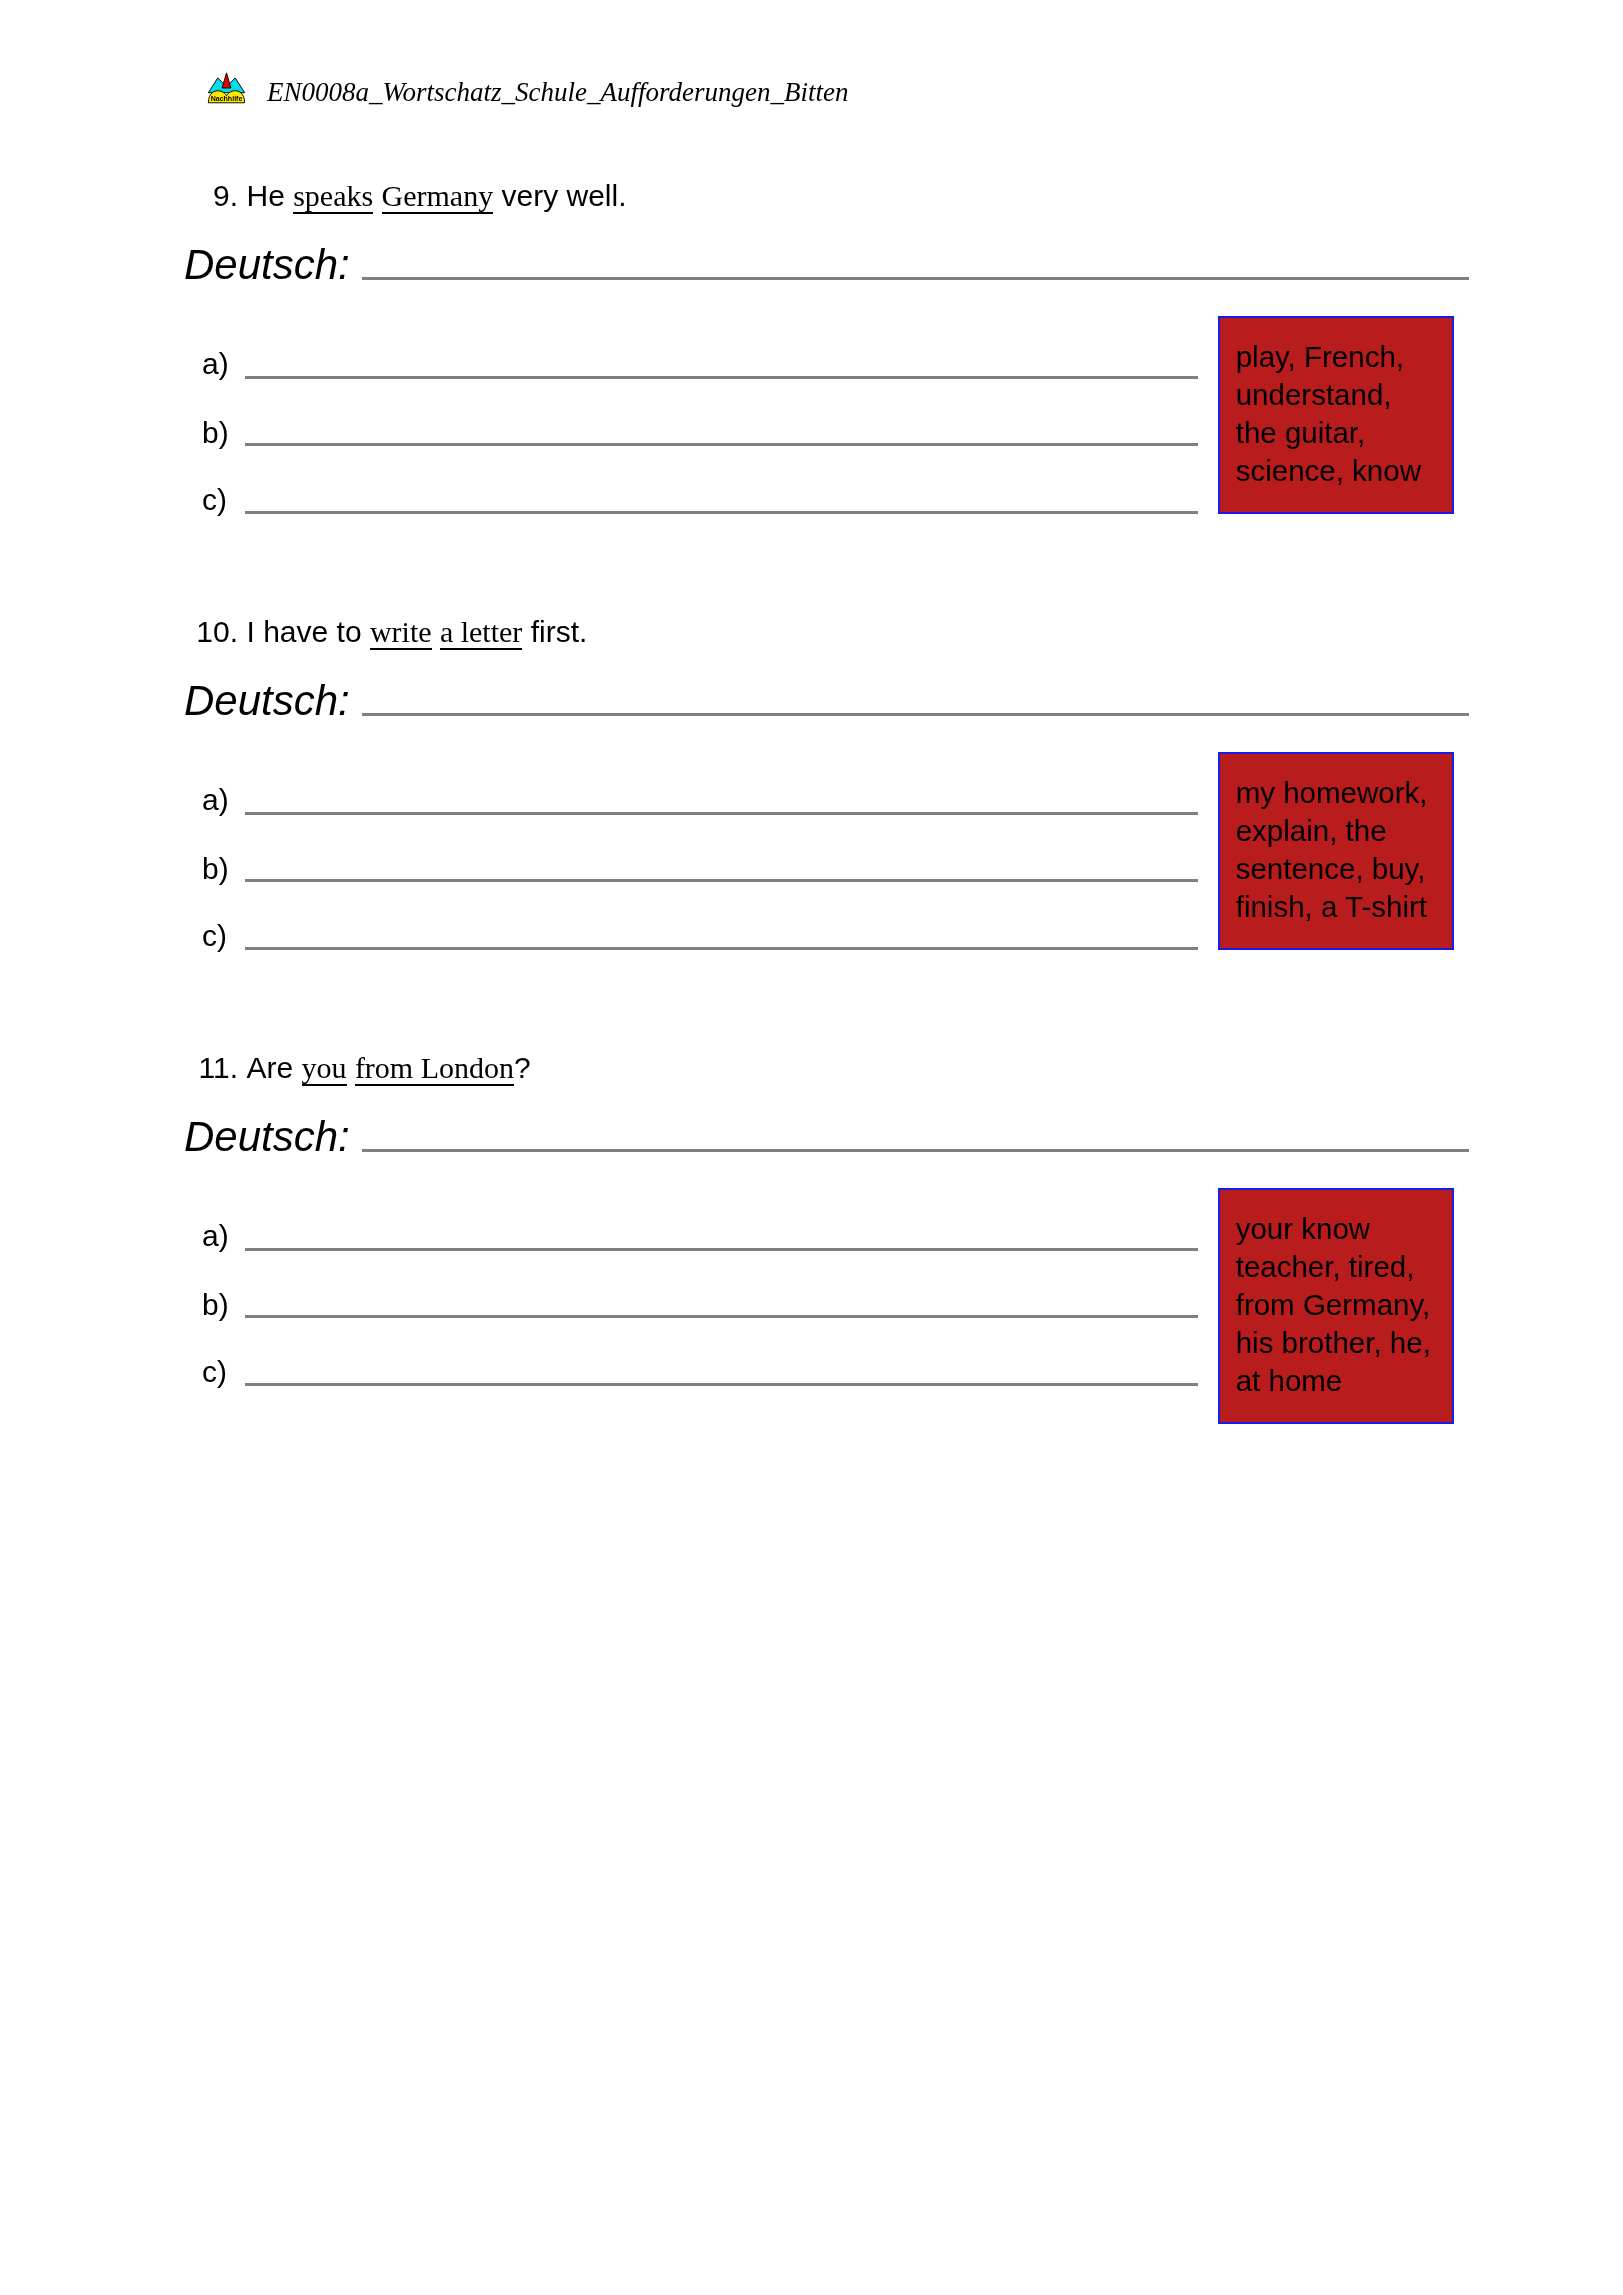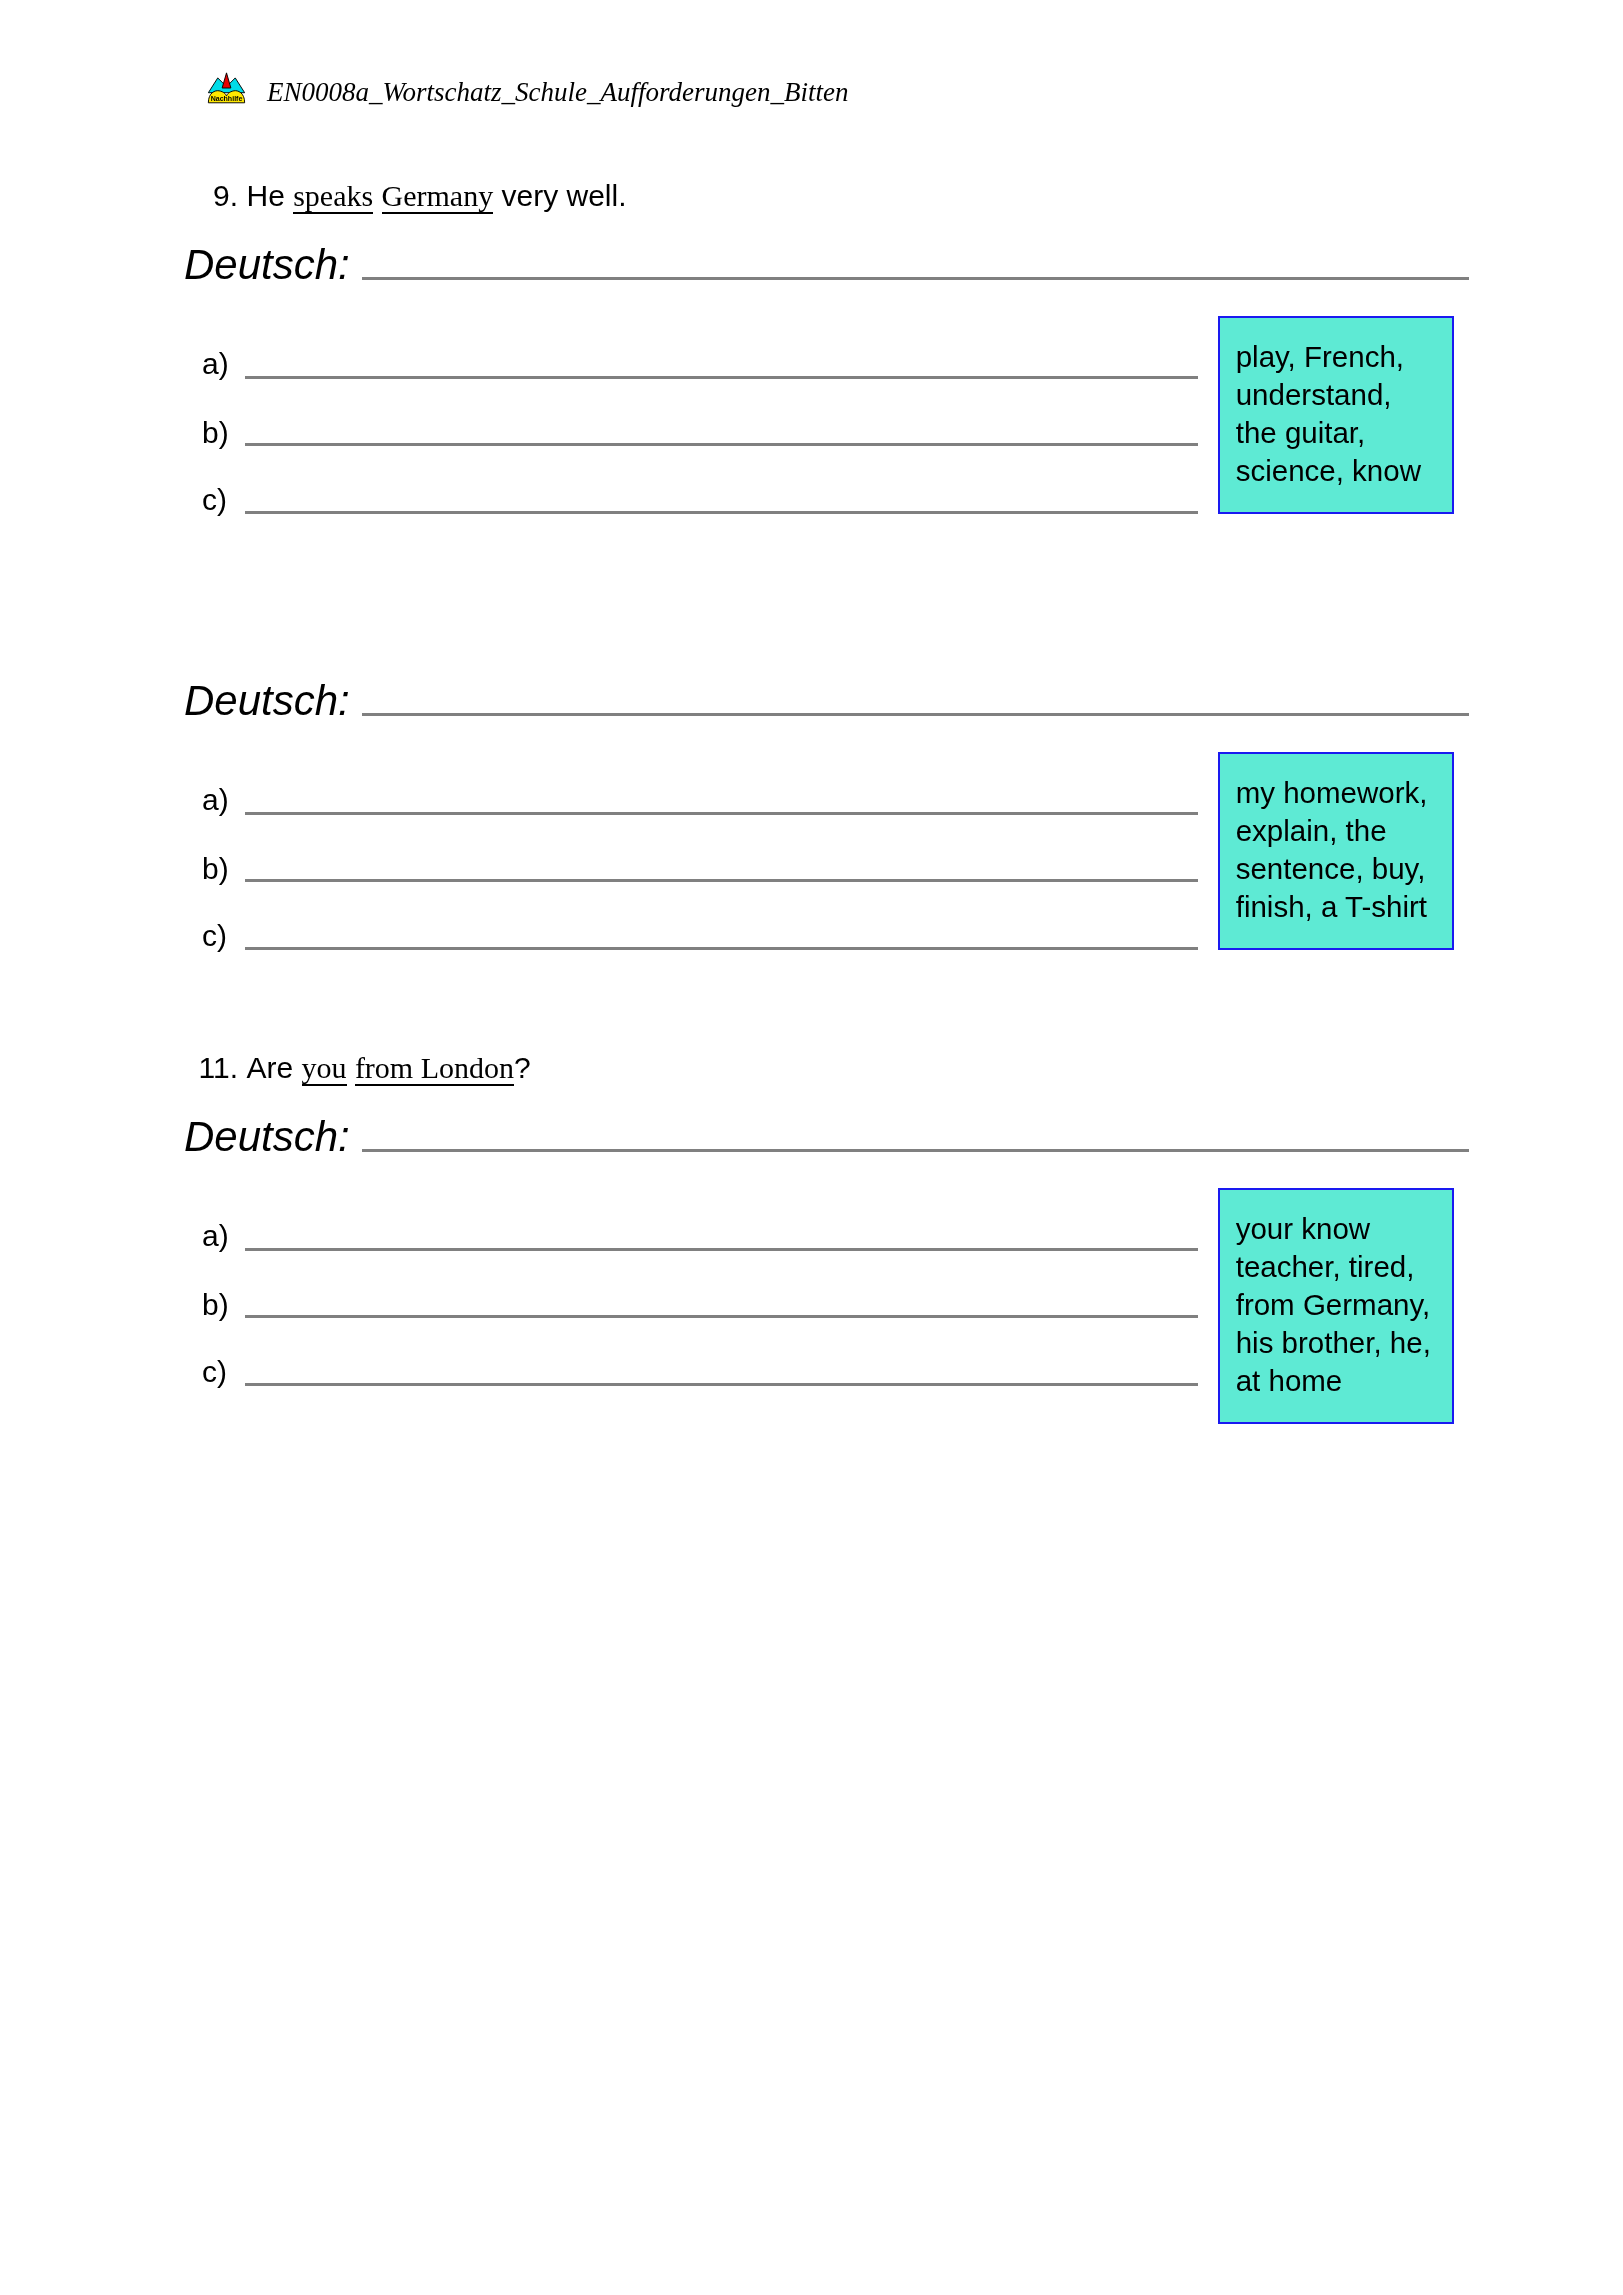--- a/index.html
+++ b/index.html
@@ -38,21 +38,21 @@
 
   .ans-label{position:absolute;left:202px;font-size:30px;line-height:35px;}
   .la{top:169px}.lb{top:238px}.lc{top:305px}
   .ans-line{position:absolute;left:245px;width:953px;height:2.6px;background:#808080;}
   .la-line{top:199px}.lb-line{top:266px}.lc-line{top:334px}
 
   .wordbox{
     position:absolute;left:1218px;top:139px;width:236px;
     box-sizing:border-box;border:2px solid #1a1af0;
     padding:19.6px 9.2px 22px 15.7px;
-    font-size:29.5px;line-height:38px;background:#5eead4;
+    font-size:29.5px;line-height:38px;background:#b91c1c;
   }
 
   .footer{
     position:absolute;top:2172px;left:0;width:1623px;
     text-align:center;font-family:"Liberation Serif",serif;font-size:26px;
   }
 </style>
 </head>
 <body>
 
@@ -78,20 +78,21 @@
     <div class="ans-line lc-line"></div>
     <div class="wordbox">
       <div>play, French,</div>
       <div>understand,</div>
       <div>the guitar,</div>
       <div>science, know</div>
     </div>
   </section>
 
   <section class="qblock q1">
+    <div class="q-heading"><span class="q-num">10.</span><span class="q-text"><span>I have to </span><span class="u">write</span><span> </span><span class="u">a letter</span><span> first.</span></span></div>
     <div class="deutsch-label">Deutsch:</div>
     <div class="deutsch-line"></div>
     <div class="ans-label la">a)</div>
     <div class="ans-line la-line"></div>
     <div class="ans-label lb">b)</div>
     <div class="ans-line lb-line"></div>
     <div class="ans-label lc">c)</div>
     <div class="ans-line lc-line"></div>
     <div class="wordbox">
       <div>my homework,</div>

